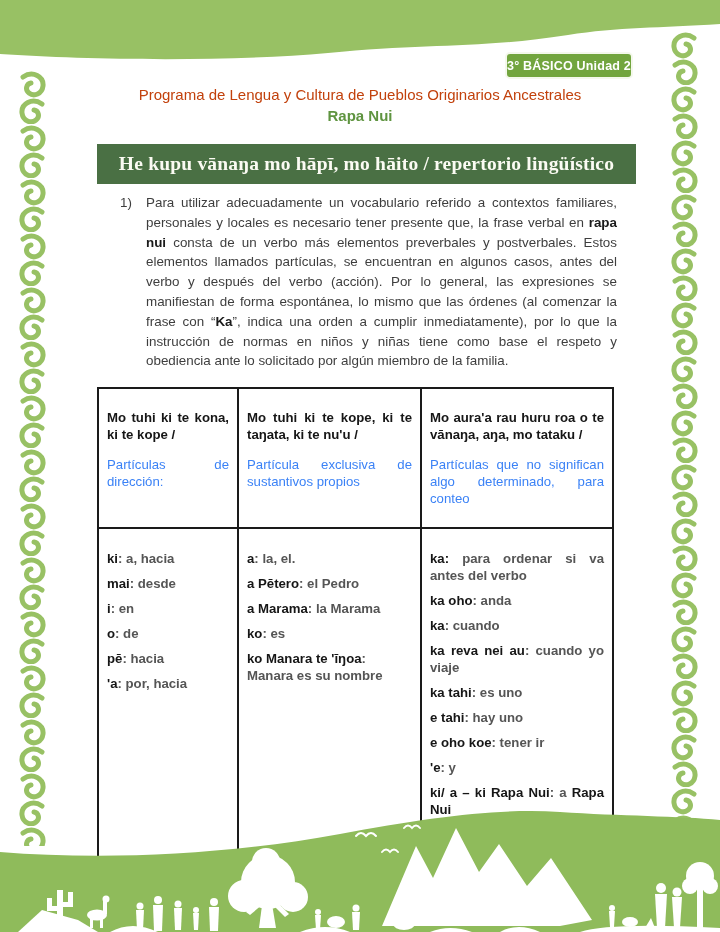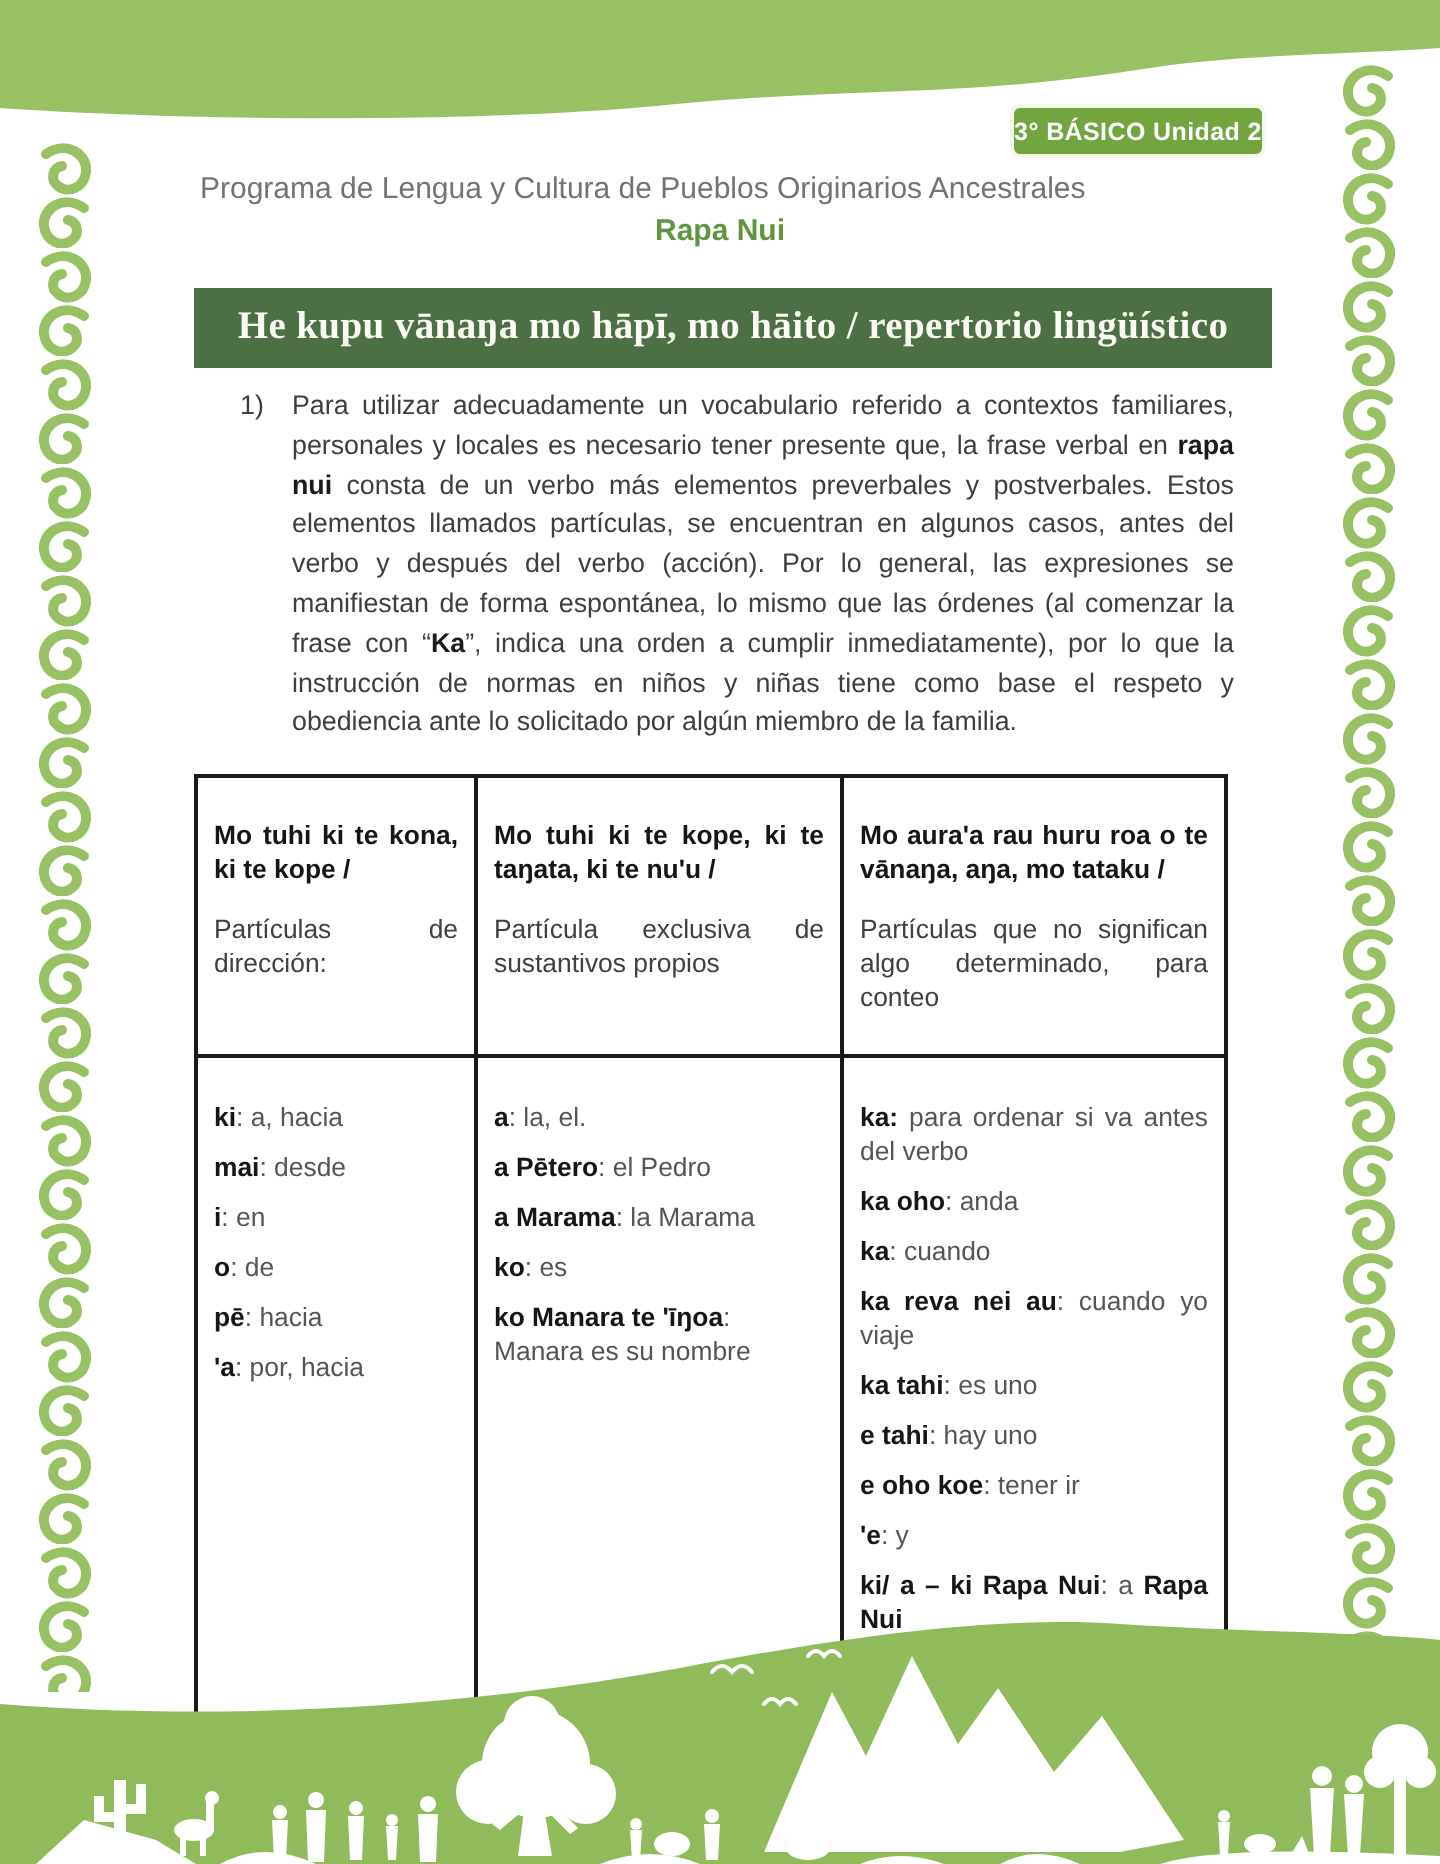--- a/index.html
+++ b/index.html
@@ -18,21 +18,21 @@
   .unit-badge{
     position:absolute;left:505px;top:36px;width:128px;height:27px;
     background:#72a53e;border:2px solid #f4f8ec;border-radius:5px;
     box-sizing:border-box;
     display:flex;align-items:center;justify-content:center;
     color:#ffffff;font-size:12.5px;font-weight:bold;letter-spacing:.2px;margin-top:16px;
   }
   
   .program-title{
     position:absolute;top:86px;left:100px;width:520px;
-    text-align:left;font-size:15px;color:#737373;
+    text-align:center;font-size:15px;color:#c2410c;
   }
   .program-subtitle{
     position:absolute;top:107px;left:100px;width:520px;
     text-align:center;font-size:15px;color:#5f9440;font-weight:bold;
   }
   .section-bar{
     position:absolute;top:144px;left:97px;width:539px;height:40px;
     background:#4a7044;box-sizing:border-box;
     display:flex;align-items:center;justify-content:center;
     color:#fbfbf3;font-family:"Liberation Serif","DejaVu Serif",serif;
@@ -56,23 +56,23 @@
   .tbl-wrap{position:absolute;top:387px;left:97px;width:515px;}
   table.particles{
     width:515px;border-collapse:collapse;table-layout:fixed;
     border:2px solid #1a1a1a;
   }
   table.particles th,table.particles td{
     border:2px solid #1a1a1a;vertical-align:top;box-sizing:border-box;
     padding:20px 8px;font-size:13.2px;text-align:left;font-weight:normal;
   }
   table.particles th{height:90px;}
-  table.particles td{height:292px;}
+  table.particles td{height:292px;font-weight:bold;}
   .th-rn{font-weight:bold;color:#161616;line-height:17px;margin:0 0 13px 0;text-align:justify;}
-  .th-es{color:#404040;line-height:17px;margin:0;text-align:justify;}
+  .th-es{color:#3b82f6;line-height:17px;margin:0;text-align:justify;}
   td .entry{margin:1px 0 8px 0;line-height:17px;}
   td .entry b{color:#161616;}
   td .entry span{color:#555555;}
   td.justify-col .entry{text-align:justify;}
   
   .koru-left{position:absolute;left:19px;top:70px;width:27px;height:776px;}
   .koru-right{position:absolute;left:671px;top:31px;width:27px;height:790px;}
   
   .landscape{position:absolute;left:0;bottom:0;width:720px;height:132px;}
 </style>

